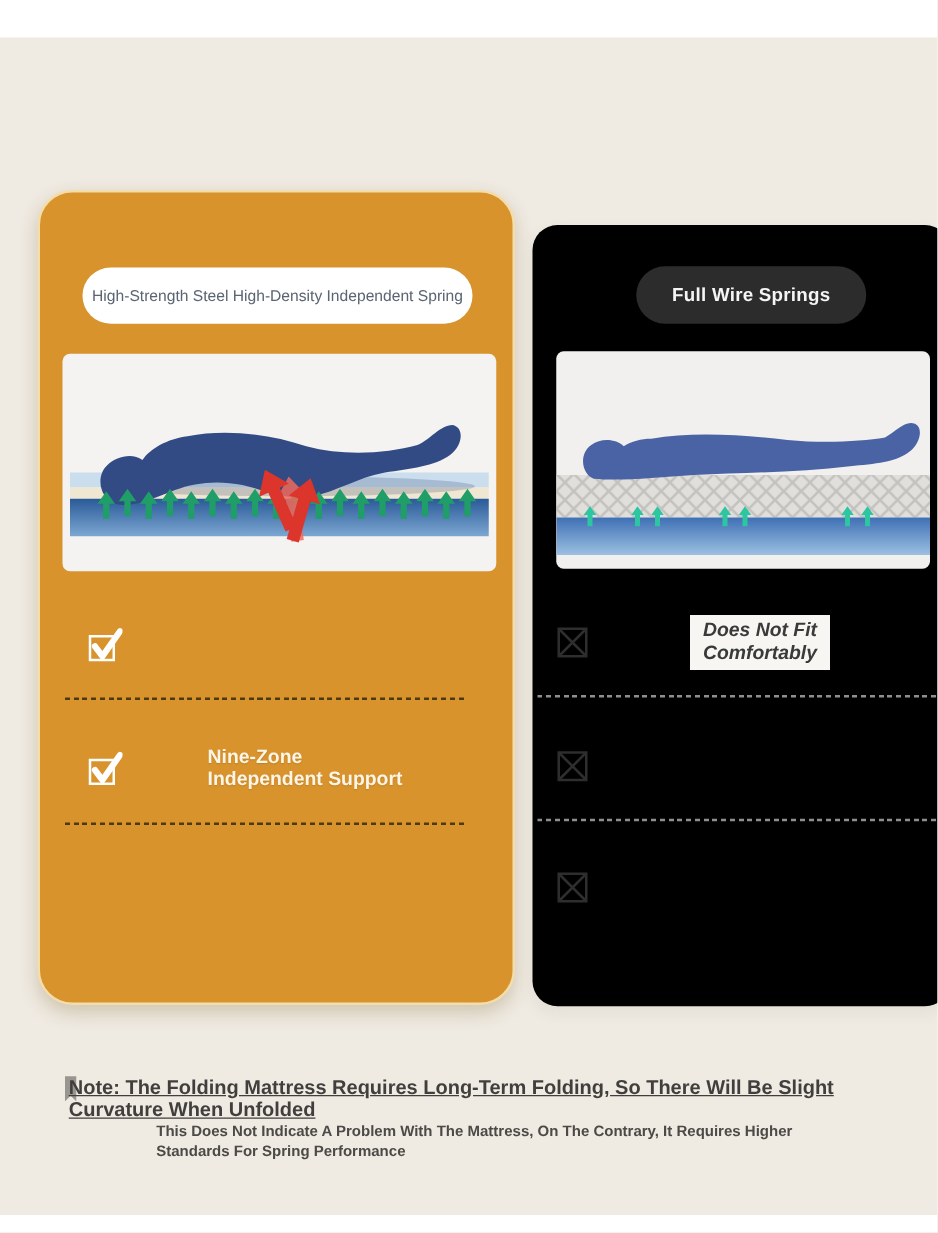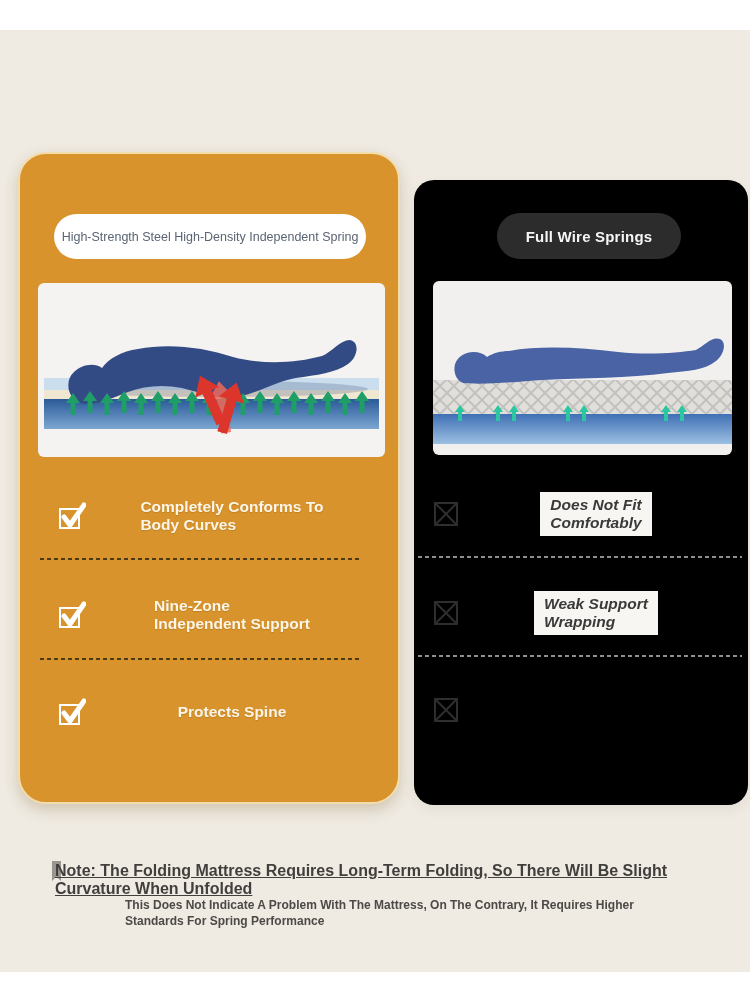--- a/index.html
+++ b/index.html
@@ -3,21 +3,21 @@
 <meta charset="utf-8">
 <style>
   html,body{margin:0;padding:0;}
   body{font-family:"Liberation Sans", sans-serif;}
   .canvas{position:relative;width:750px;height:986px;background:#efeae2;overflow:hidden;}
   .strip{position:absolute;left:0;width:750px;background:#ffffff;}
   .strip.top{top:0;height:30px;}
   .strip.bottom{top:972px;height:14px;}
 
   
-  .card{position:absolute;}
+  .card{position:absolute;margin-left:12px;}
   .card-right{left:414px;top:180px;width:334px;height:625px;background:#000000;border-radius:20px;box-shadow:0 5px 12px rgba(120,105,80,0.08);}
   .card-left{left:18px;top:152px;width:382px;height:652px;background:#d8932c;border-radius:28px;border:2px solid #f2ddab;box-sizing:border-box;box-shadow:0 6px 14px rgba(120,90,30,0.25);z-index:2;}
 
   
   .pill-light{position:absolute;left:34px;top:60px;width:312px;height:45px;background:#ffffff;border-radius:23px;
     display:flex;align-items:center;justify-content:center;overflow:hidden;}
   .pill-light span{font-size:12.5px;color:#5a6472;white-space:nowrap;}
   .pill-dark{position:absolute;left:83px;top:33px;width:184px;height:46px;background:#2c2c2c;border-radius:23px;
     display:flex;align-items:center;justify-content:center;box-shadow:0 3px 6px rgba(0,0,0,0.25);}
   .pill-dark span{font-size:15px;font-weight:bold;color:#f5f5f5;letter-spacing:.2px;}
@@ -104,24 +104,20 @@
     </div>
     <div class="dash d1"></div>
 
     <div class="feature f-row2">
       <span class="fi">
         <svg width="28" height="30" viewBox="0 0 28 30">
             <rect x="3" y="4" width="22" height="22" fill="none" stroke="#2e2e2e" stroke-width="2"></rect>
             <path d="M3 4 L25 26 M25 4 L3 26" stroke="#2e2e2e" stroke-width="2"></path>
           </svg>
       </span>
-      <div class="ftextwrap">
-          <div class="ftext">Weak Support
-Wrapping</div>
-        </div>
     </div>
     <div class="dash d2"></div>
 
     <div class="feature f-row3">
       <span class="fi">
         <svg width="28" height="30" viewBox="0 0 28 30">
             <rect x="3" y="4" width="22" height="22" fill="none" stroke="#2e2e2e" stroke-width="2"></rect>
             <path d="M3 4 L25 26 M25 4 L3 26" stroke="#2e2e2e" stroke-width="2"></path>
           </svg>
       </span>
@@ -174,52 +170,37 @@
       </svg>
     </div>
 
     <div class="feature f-row1">
       <span class="fi">
         <svg width="28" height="30" viewBox="0 0 28 30">
             <rect x="2" y="8" width="19" height="19" fill="none" stroke="#fff" stroke-width="2"></rect>
             <path d="M6 16 L12 24 L26 4" fill="none" stroke="#fff" stroke-width="5" stroke-linecap="round" stroke-linejoin="round"></path>
           </svg>
       </span>
-      <div class="ftextwrap">
-          <div class="ftext">Completely Conforms To
-Body Curves</div>
-        </div>
     </div>
     <div class="dash d1"></div>
 
     <div class="feature f-row2">
       <span class="fi">
         <svg width="28" height="30" viewBox="0 0 28 30">
             <rect x="2" y="8" width="19" height="19" fill="none" stroke="#fff" stroke-width="2"></rect>
             <path d="M6 16 L12 24 L26 4" fill="none" stroke="#fff" stroke-width="5" stroke-linecap="round" stroke-linejoin="round"></path>
           </svg>
       </span>
       <div class="ftextwrap">
           <div class="ftext">Nine-Zone
 Independent Support</div>
         </div>
     </div>
     <div class="dash d2"></div>
 
-    <div class="feature f-row3">
-      <span class="fi">
-        <svg width="28" height="30" viewBox="0 0 28 30">
-            <rect x="2" y="8" width="19" height="19" fill="none" stroke="#fff" stroke-width="2"></rect>
-            <path d="M6 16 L12 24 L26 4" fill="none" stroke="#fff" stroke-width="5" stroke-linecap="round" stroke-linejoin="round"></path>
-          </svg>
-      </span>
-      <div class="ftextwrap">
-          <div class="ftext">Protects Spine</div>
-        </div>
-    </div>
   </div>
 
   <span class="note-marker">
     <svg width="14" height="24" viewBox="0 0 14 24">
         <path d="M2 1 H11 V21 L6.5 16.5 L2 21 Z" fill="#8a8680" opacity="0.85"></path>
       </svg>
   </span>
   <div class="note1">Note: The Folding Mattress Requires Long-Term Folding, So There Will Be Slight Curvature When Unfolded</div>
   <div class="note2">This Does Not Indicate A Problem With The Mattress, On The Contrary, It Requires Higher Standards For Spring Performance</div>
 

